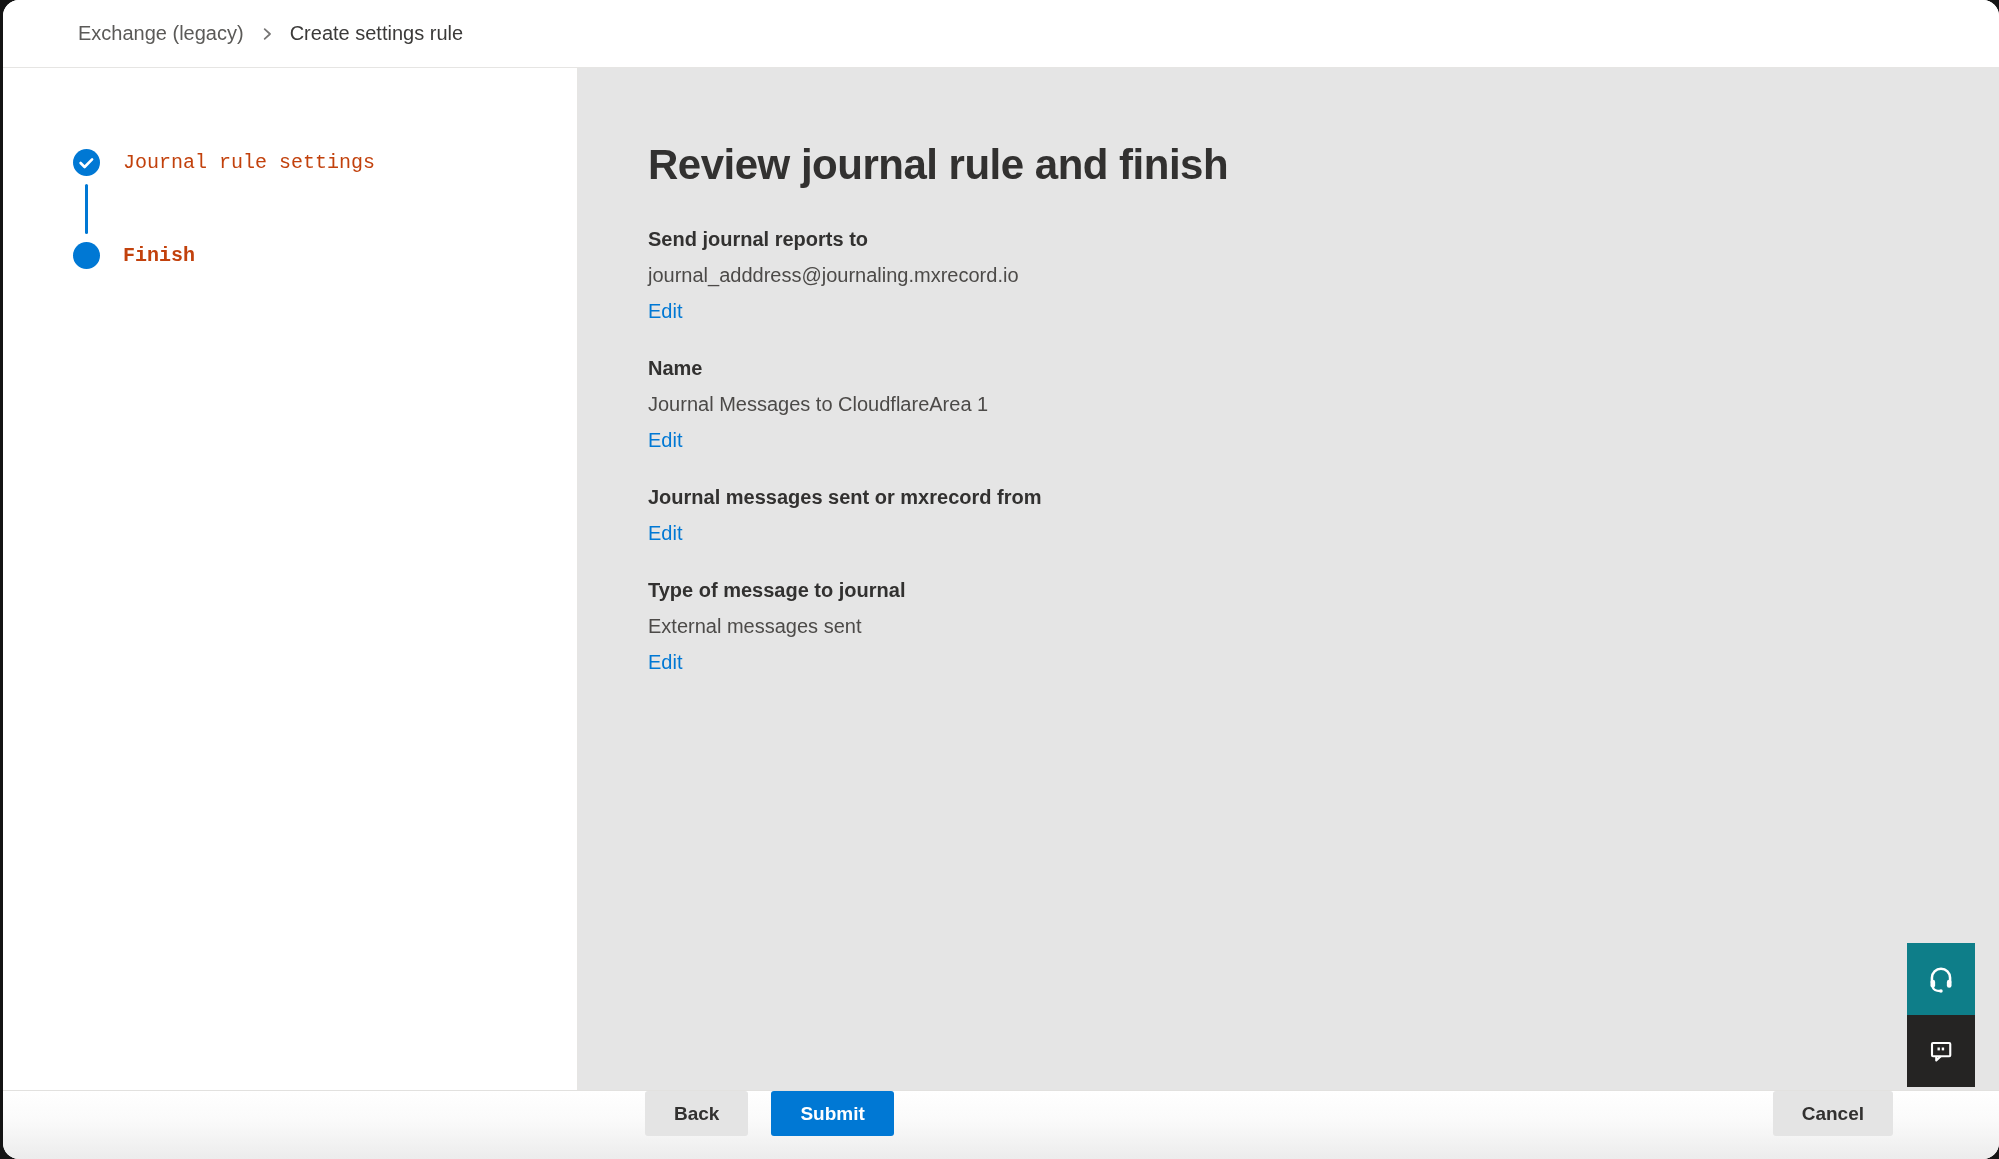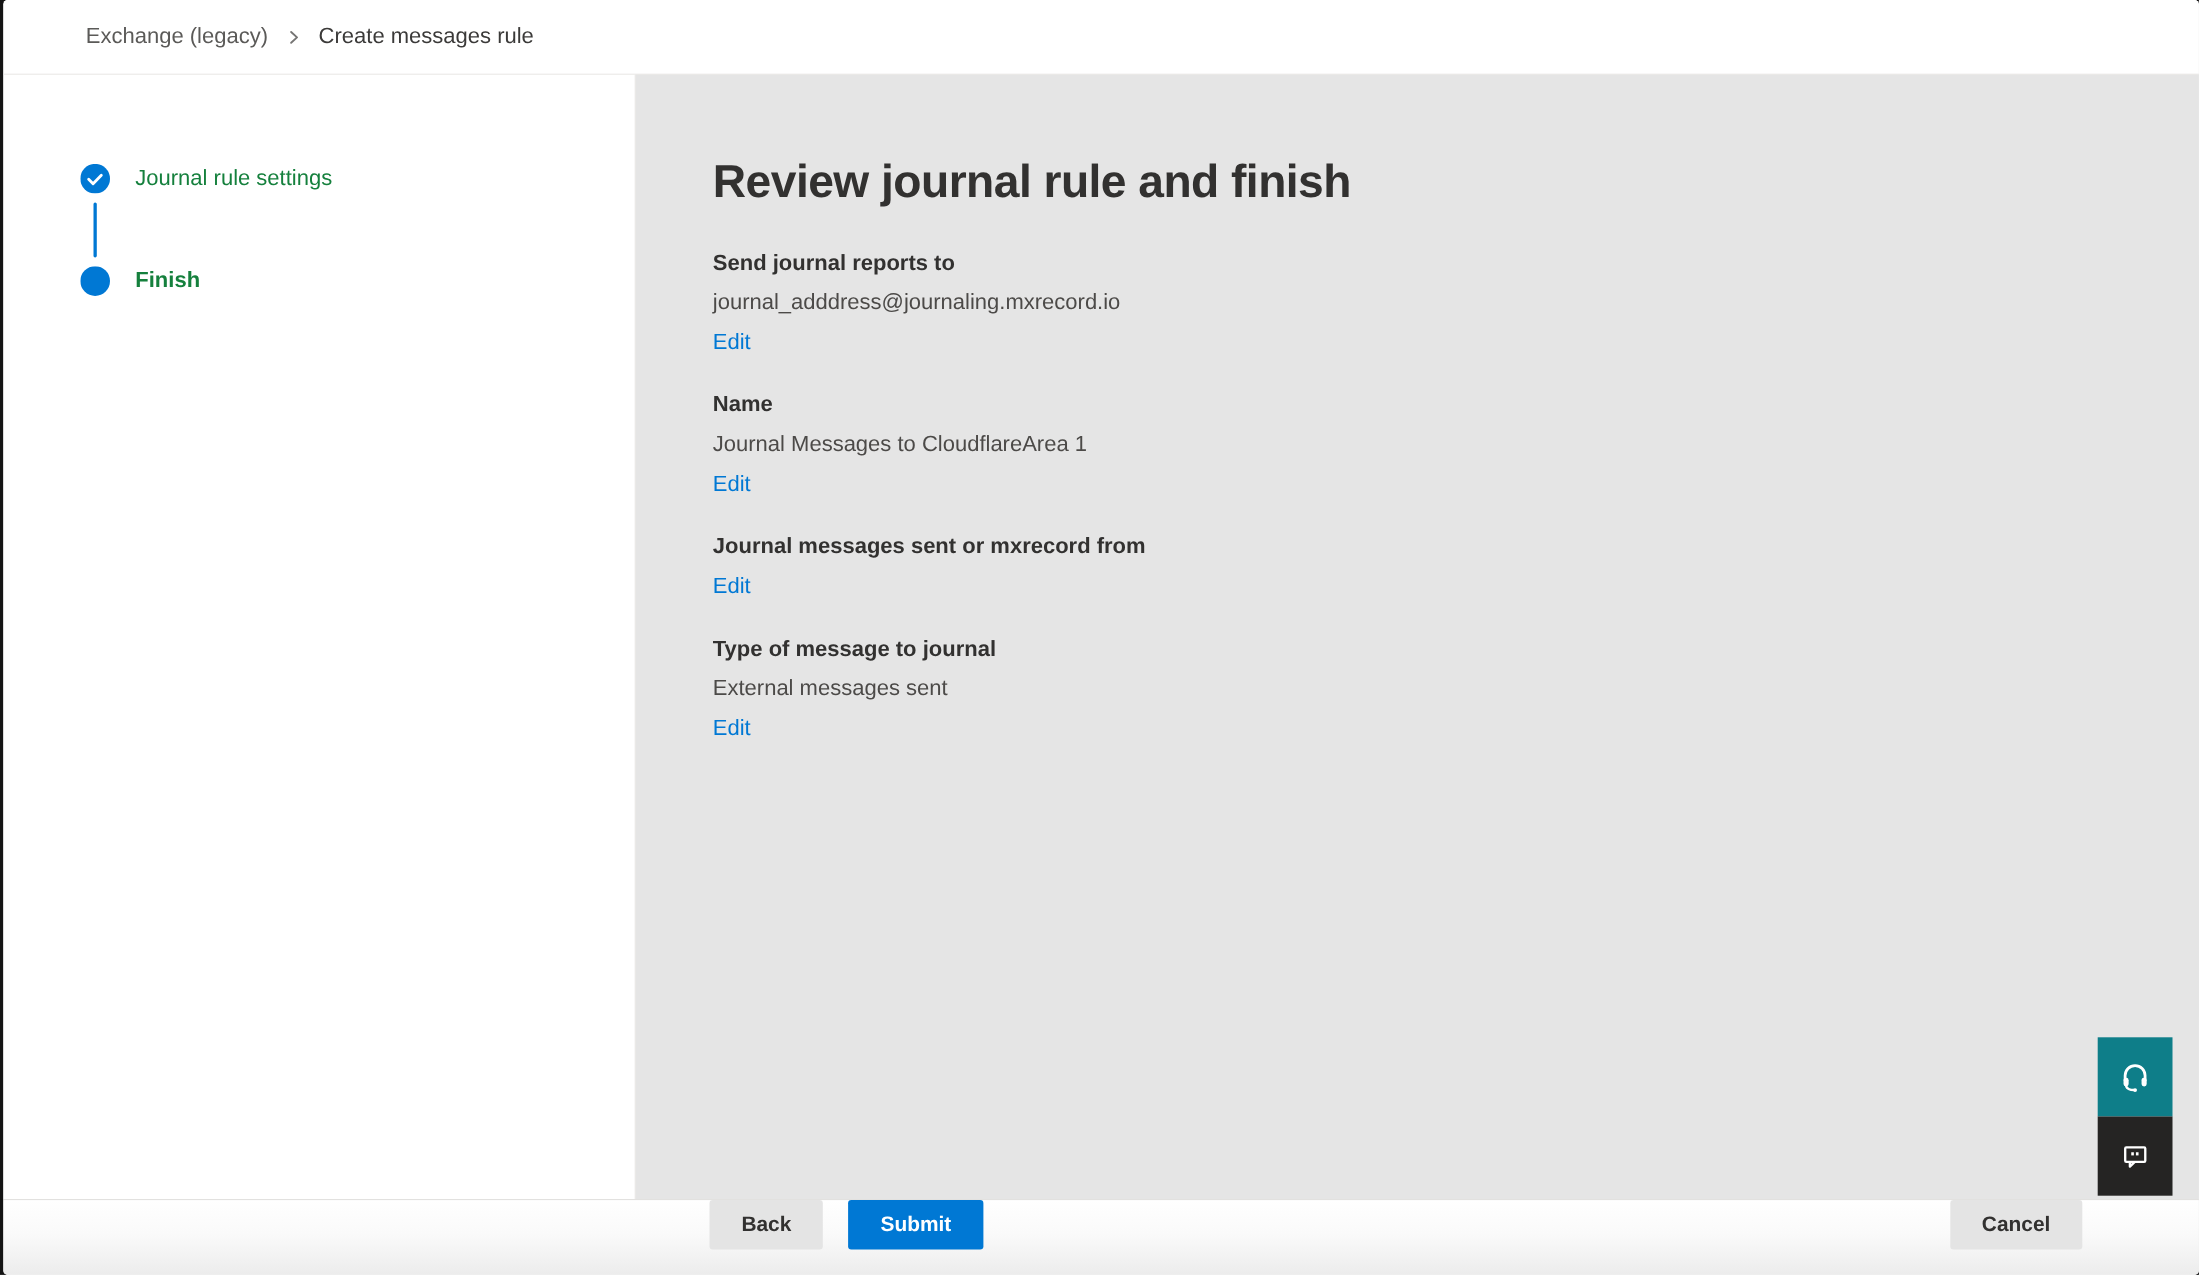--- a/index.html
+++ b/index.html
@@ -6,21 +6,21 @@
   html,body { width:1999px; height:1159px; }
   body {
     background:#141414;
     font-family:"Liberation Sans", sans-serif;
     color:#323130;
     overflow:hidden;
   }
   .window {
     position:absolute; left:3px; top:0; right:0; bottom:0;
     background:#ffffff;
-    border-radius:4px;
+    border-radius:16px;
     overflow:hidden;
     display:flex; flex-direction:column;
   }
 
   
   .breadcrumb-bar {
     flex:none; height:68px;
     display:flex; align-items:center;
     padding-left:75px;
     border-bottom:1px solid #e6e5e3;
@@ -34,21 +34,21 @@
   .body-row { flex:1; display:flex; min-height:0; }
 
   .steps-panel {
     flex:none; width:575px;
     border-right:1px solid #e6e5e3;
     padding:81px 0 0 70px;
     background:#fff;
   }
   .step-row { display:flex; align-items:center; gap:23px; cursor:pointer; }
   .step-icon { width:27px; height:27px; flex:none; display:block; }
-  .step-label { font-size:20px; color:#15803d; }
+  .step-label { font-size:20px; color:#c2410c;font-family:Liberation Mono, monospace; }
   .step-label.current { font-weight:700; }
   .step-connector {
     width:3px; height:50px; border-radius:2px;
     background:#0078d4; margin:8px 0 8px 12px;
   }
 
   .main-panel { flex:1; position:relative; padding:74px 0 0 70px; background:#e5e5e5; }
   .page-title {
     font-size:42px; font-weight:700; color:#323130;
     letter-spacing:-0.5px; line-height:1.1; margin-bottom:40px;
@@ -98,21 +98,21 @@
 
 <div class="window">
 
   <header class="breadcrumb-bar">
     <a class="crumb-link">Exchange (legacy)</a>
     <span class="crumb-sep">
       <svg width="14" height="14" viewBox="0 0 12 12" fill="none">
         <path d="M4 1.8l4.6 4.2L4 10.2" stroke="#767574" stroke-width="1.5" fill="none" stroke-linecap="round" stroke-linejoin="round"></path>
       </svg>
     </span>
-    <span class="crumb-current">Create messages rule</span>
+    <span class="crumb-current">Create settings rule</span>
   </header>
 
   <div class="body-row">
 
     <aside class="steps-panel">
       <div class="step-row">
         <svg class="step-icon" viewBox="0 0 27 27">
           <circle cx="13.5" cy="13.5" r="13.5" fill="#0078d4"></circle>
           <path d="M7.6 14l4 4 7.5-7.6" stroke="#ffffff" stroke-width="2.6" fill="none" stroke-linecap="round" stroke-linejoin="round"></path>
         </svg>

